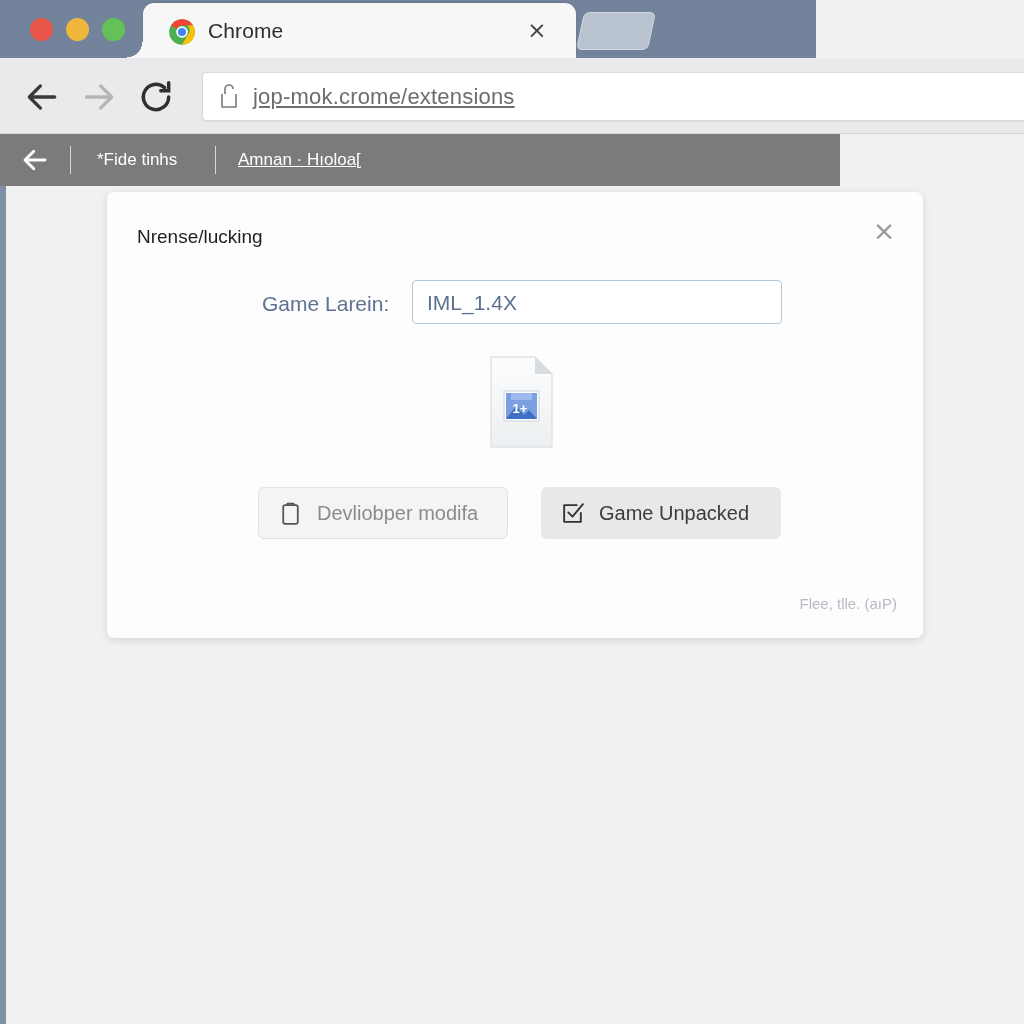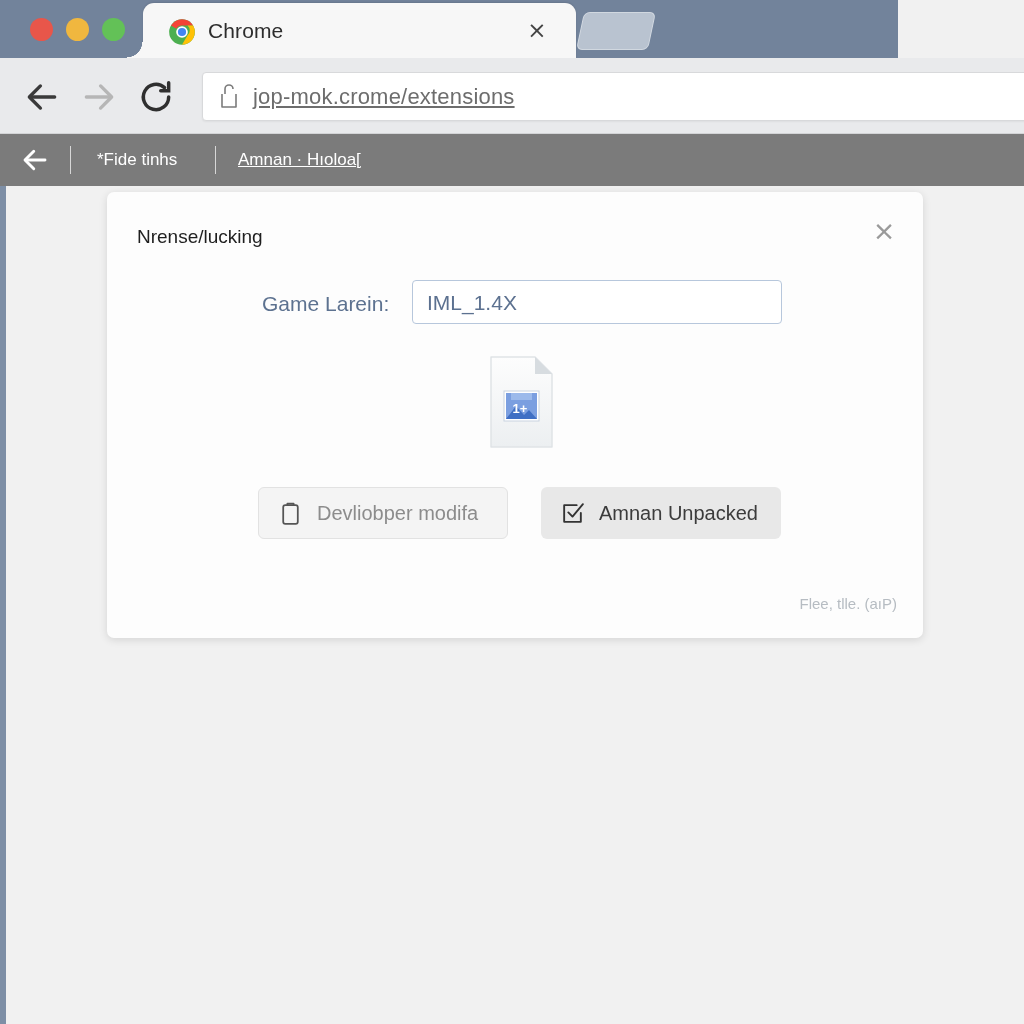--- a/index.html
+++ b/index.html
@@ -19,21 +19,21 @@
     left: 0; top: 0;
     width: 1024px;
     height: 1024px;
     background: #f1f1f1;
   }
 
   
   .titlebar {
     position: absolute;
     left: 0; top: 0;
-    width: 898px;
+    width: 816px;
     height: 58px;
     background: #72839b;
   }
   .traffic-lights {
     position: absolute;
     left: 30px; top: 18px;
     display: flex;
     gap: 13px;
   }
   .light {
@@ -133,21 +133,21 @@
     line-height: 30px;
     white-space: nowrap;
     letter-spacing: 0.2px;
     text-decoration: underline;
   }
 
   
   .graybar {
     position: absolute;
     left: 0; top: 134px;
-    width: 1024px; height: 52px;
+    width: 840px; height: 52px;
     background: #7b7b7b;
     border-bottom: 1px solid #6f6f6f;
   }
   .graybar-back {
     position: absolute;
     left: 20px; top: 11px;
     width: 30px; height: 30px;
   }
   .gb-sep {
     position: absolute;
@@ -418,19 +418,19 @@
         <span class="btn-label">Devliobper modifa</span>
       </div>
 
       <div class="btn btn-load">
         <span class="btn-icon">
           <svg viewBox="0 0 24 24" width="25" height="25" fill="none" stroke="#333" stroke-width="1.8" stroke-linecap="round" stroke-linejoin="round">
             <path d="M20 11.5V20H4V4h12"></path>
             <polyline points="8,11 12,15 22,3"></polyline>
           </svg>
         </span>
-        <span class="btn-label">Amnan Unpacked</span>
+        <span class="btn-label">Game Unpacked</span>
       </div>
 
       <div class="dialog-footer">Flee, tlle. (aıP)</div>
     </div>
   </div>
 </div>
 
 </body></html>

